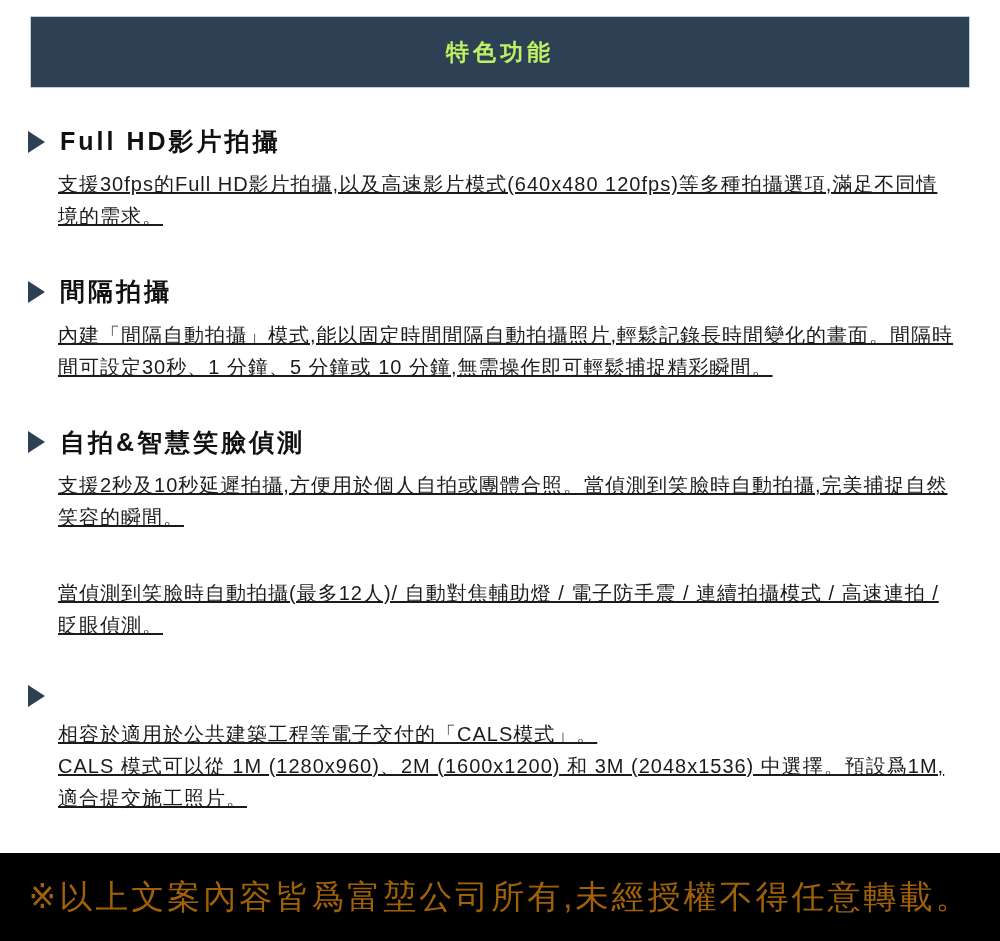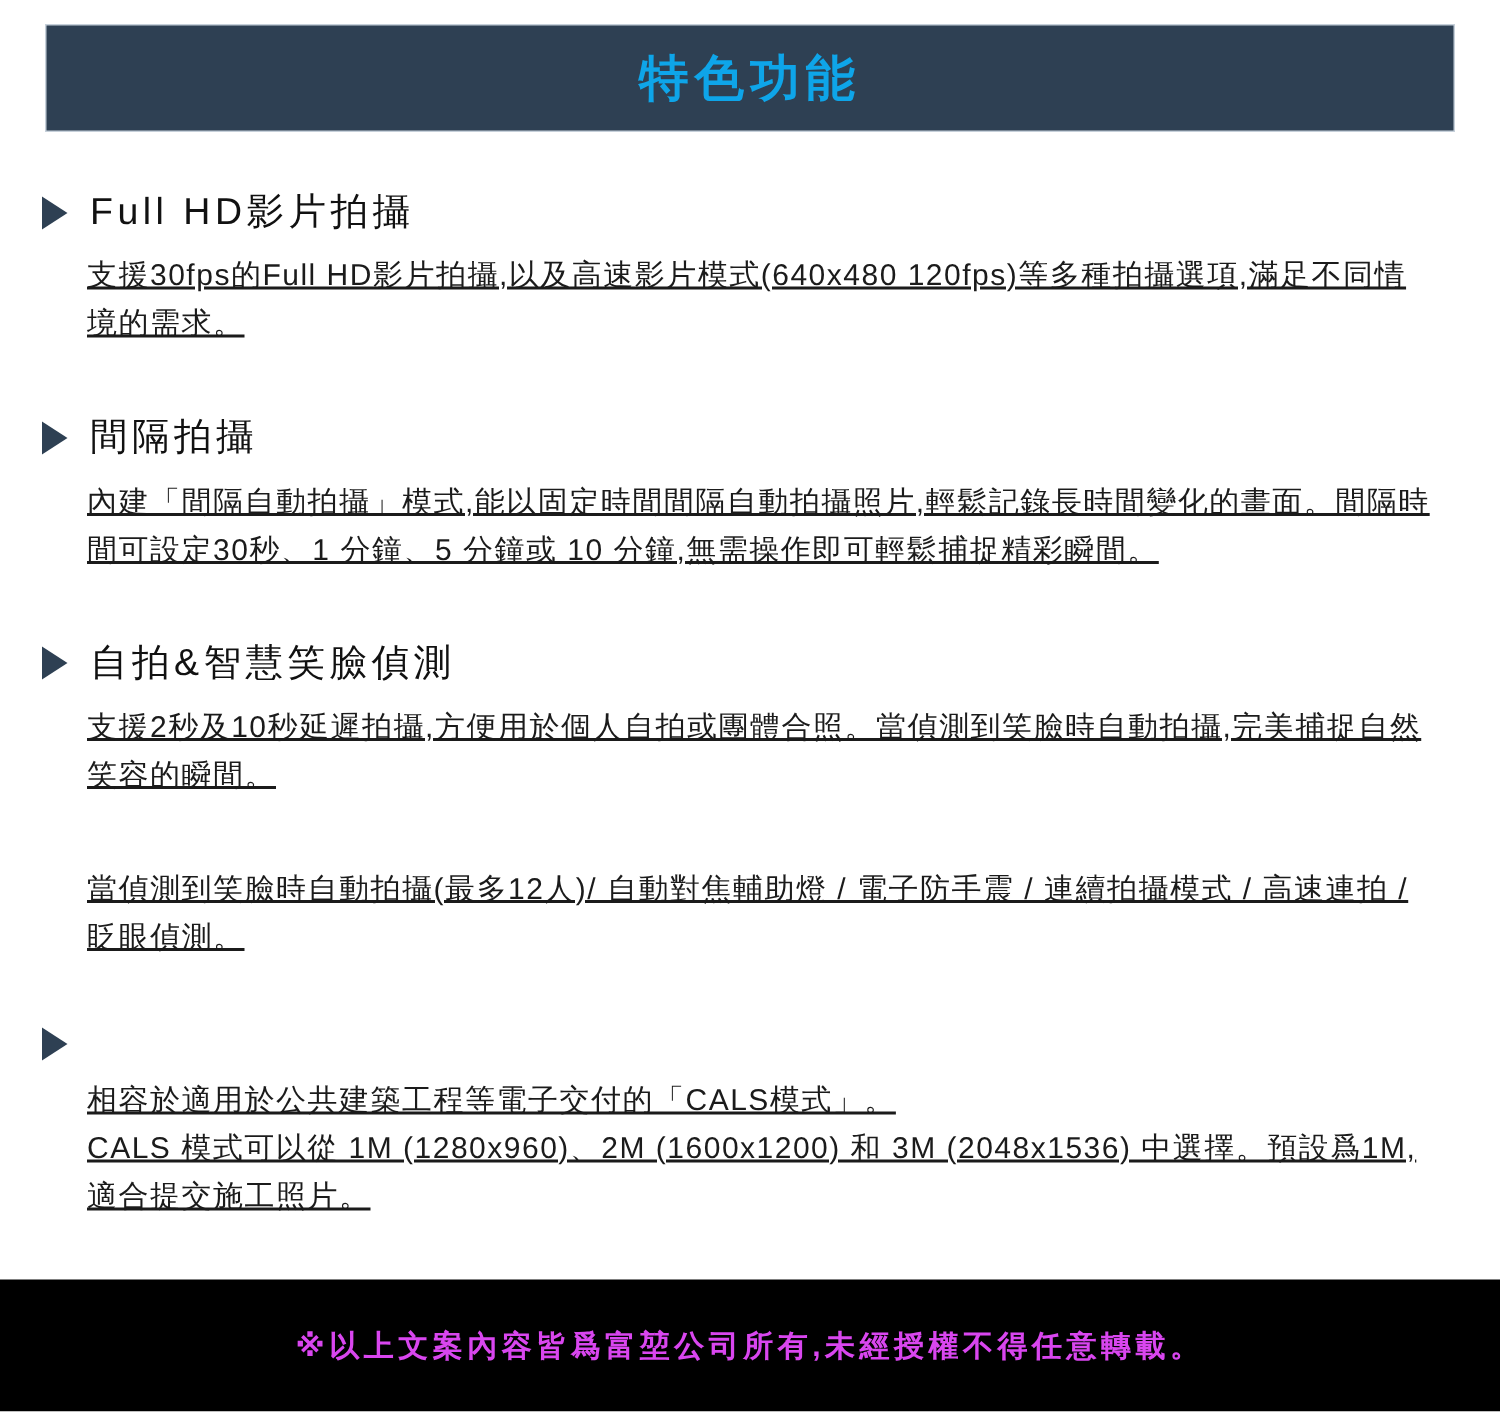--- a/index.html
+++ b/index.html
@@ -21,22 +21,22 @@
     top: 16px;
     width: 940px;
     height: 72px;
     background: #2e4053;
     border: 1px solid #c6d0da;
     display: flex;
     align-items: center;
     justify-content: center;
   }
   .header-band .title {
-    color: #0ea5e9;
-    font-size: 33px;
+    color: #bef264;
+    font-size: 23px;
     font-weight: 700;
     letter-spacing: 4px;
   }
 
   
   .content {
     position: absolute;
     left: 0;
     top: 88px;
     width: 1000px;
@@ -51,21 +51,21 @@
   }
   .tri-bullet {
     width: 0; height: 0;
     border-left: 17px solid #2e4053;
     border-top: 11px solid transparent;
     border-bottom: 11px solid transparent;
     flex: 0 0 auto;
   }
   .heading-text {
     font-size: 25px;
-    font-weight: 400;
+    font-weight: 700;
     letter-spacing: 3px;
     color: #111111;
     line-height: 1.25;
   }
   .section-body {
     margin-left: 30px;
     margin-right: 20px;
     text-decoration: underline;
   }
   .section-body p {
@@ -82,23 +82,23 @@
     left: 0;
     bottom: 0;
     width: 1000px;
     height: 88px;
     background: #000000;
     display: flex;
     align-items: center;
     justify-content: center;
   }
   .footer-band .footer-text {
-    color: #d946ef;
-    font-size: 20px;
-    font-weight: 700;
+    color: #a16207;
+    font-size: 33px;
+    font-weight: 400;
     letter-spacing: 3px;
     white-space: nowrap;
   }
 </style>
 </head>
 <body>
 
 <div class="header-band">
   <span class="title">特色功能</span>
 </div>

